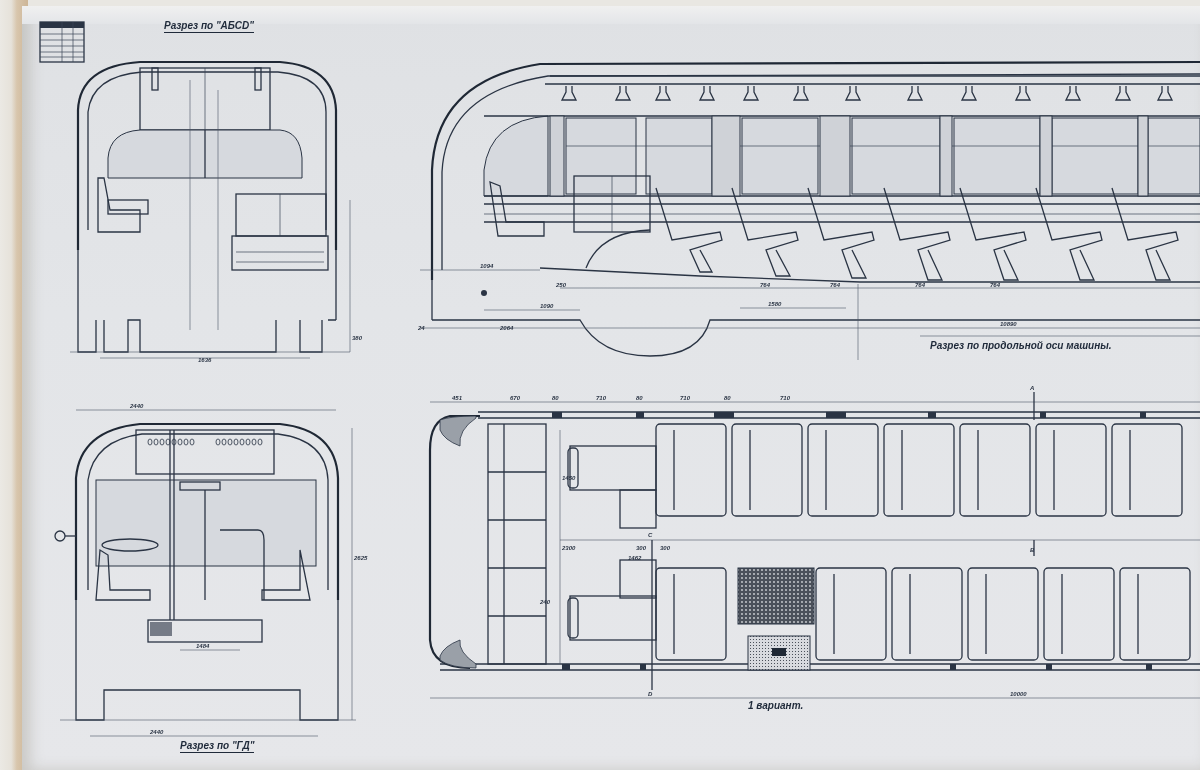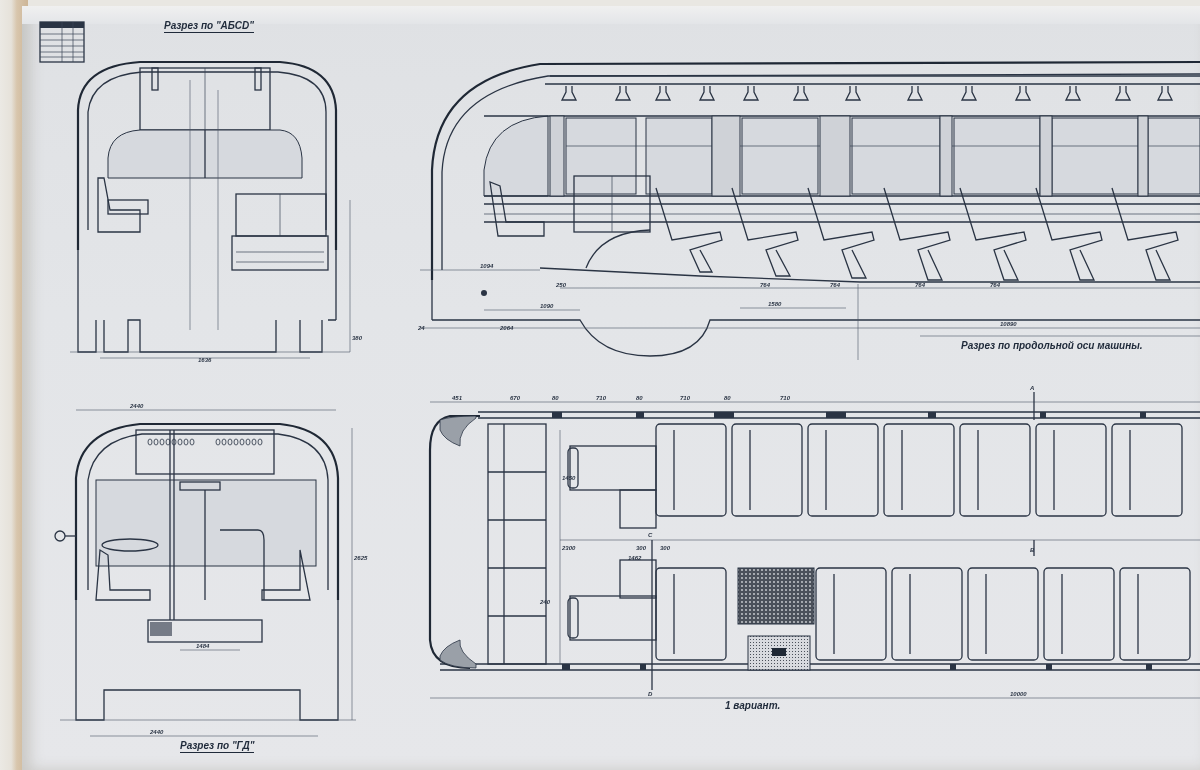--- a/index.html
+++ b/index.html
@@ -293,15 +293,15 @@
     <text x="628" y="560" class="dimtxt">1462</text>
     <text x="540" y="604" class="dimtxt">240</text>
     <text x="636" y="550" class="dimtxt">300</text>
     <text x="660" y="550" class="dimtxt">300</text>
     <line x1="430" y1="698" x2="1200" y2="698" class="dim"></line>
     <text x="1010" y="696" class="dimtxt">10000</text>
   </g>
 </svg>
 
 <div class="label u" style="left:164px;top:20px;">Разрез по "АБСD"</div>
-<div class="label" style="left:930px;top:340px;margin-left:31px;">Разрез по продольной оси машины.</div>
+<div class="label" style="left:930px;top:340px;">Разрез по продольной оси машины.</div>
 <div class="label u" style="left:180px;top:740px;">Разрез по "ГД"</div>
-<div class="label" style="left:725px;top:700px;font-style:italic;">1 вариант.</div>
+<div class="label" style="left:748px;top:700px;font-style:italic;">1 вариант.</div>
 
 </body></html>

